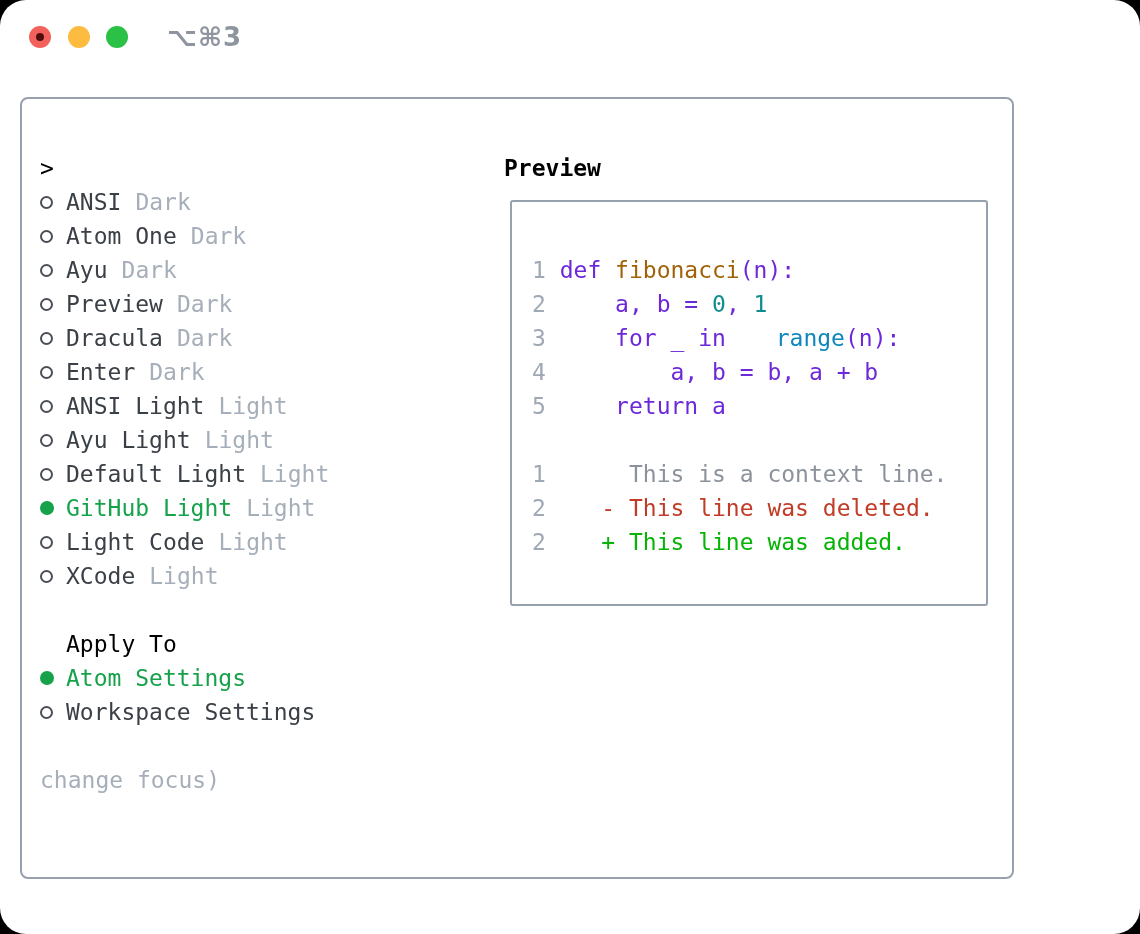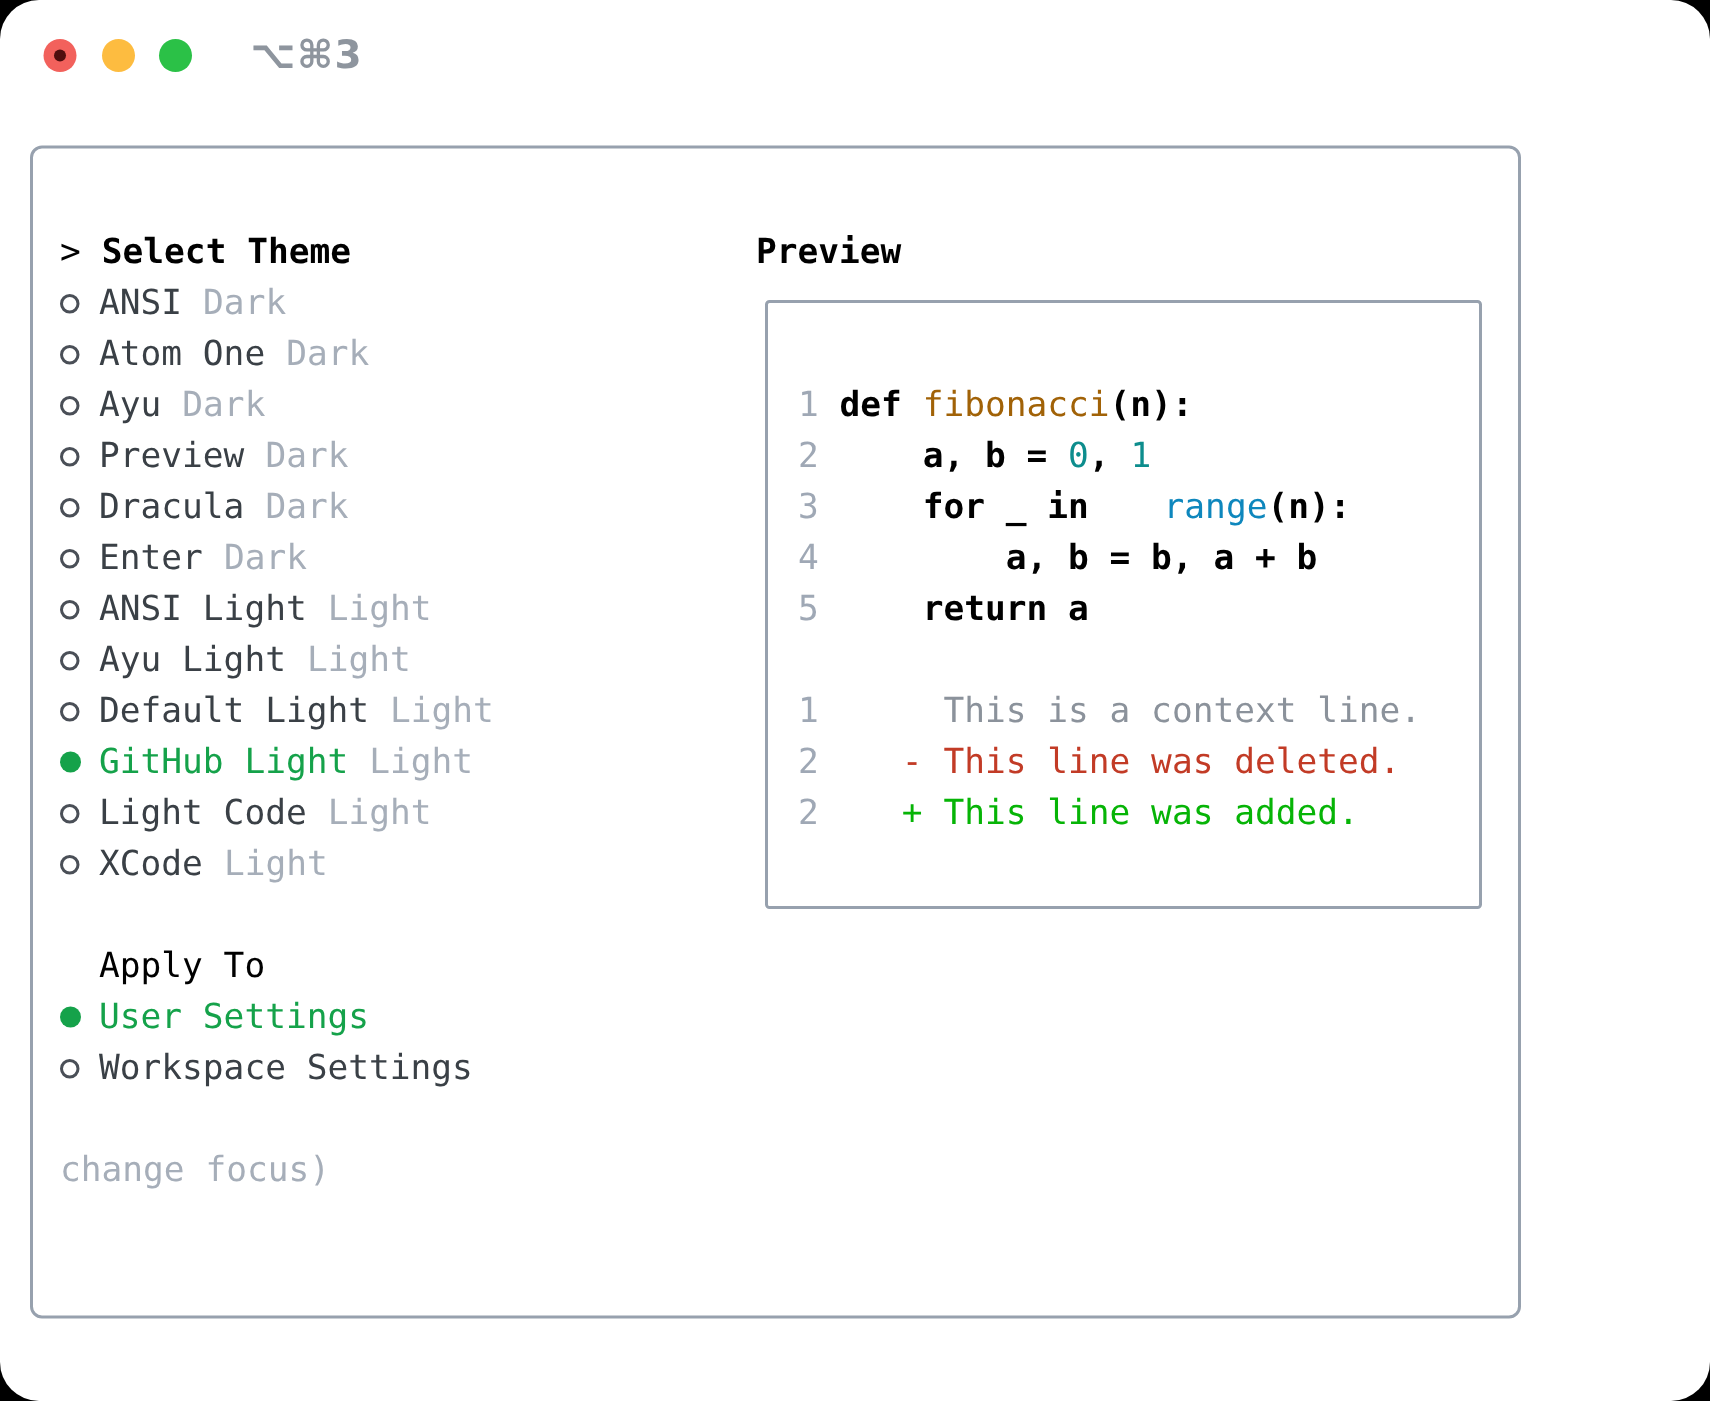--- a/index.html
+++ b/index.html
@@ -38,21 +38,21 @@
   .apply-row.selected .name { color:#15a24a; }
   .hint { color:#a6aeb9; }
   
   .preview-title { position:absolute; left:482px; top:52px; height:34px; line-height:34px;
                    font-size:23px; font-weight:bold; color:#000; }
   .preview-box { position:absolute; left:488px; top:101px; width:478px; height:406px;
                  border:2px solid #97a1ae; border-radius:3px; background:#fff; overflow:hidden; }
   .code { padding:51px 0 0 20px; font-size:23px; line-height:34px; white-space:pre; }
   .code-line { height:34px; }
   .seg-num     { color:#9fa8b5; }
-  .seg-plain   { color:#000000;font-weight:bold; }
+  .seg-plain   { color:#6d28d9; }
   .seg-title   { color:#a16207; }
   .seg-number  { color:#0d8d8d; }
   .seg-builtin { color:#0e87bd;margin-left:36px; }
   .seg-context { color:#8b929b; }
   .seg-deleted { color:#c23b26; }
   .seg-added   { color:#06b406; }
 </style>
 </head>
 <body>
 
@@ -65,40 +65,39 @@
     <div class="tl-dot tl-yellow"></div>
     <div class="tl-dot tl-green"></div>
     <div class="tb-title">⌥⌘3</div>
   </div>
 
   <div class="panel">
 
     <div class="left-col">
       <div class="row header-row">
         <span class="prompt">&gt;</span>
-        <span class="label">Select Theme</span>
       </div>
       <div id="theme-list">
           <div class="row theme-row"><span class="radio"></span><span class="name">ANSI</span><span class="variant">Dark</span></div>
           <div class="row theme-row"><span class="radio"></span><span class="name">Atom One</span><span class="variant">Dark</span></div>
           <div class="row theme-row"><span class="radio"></span><span class="name">Ayu</span><span class="variant">Dark</span></div>
           <div class="row theme-row"><span class="radio"></span><span class="name">Preview</span><span class="variant">Dark</span></div>
           <div class="row theme-row"><span class="radio"></span><span class="name">Dracula</span><span class="variant">Dark</span></div>
           <div class="row theme-row"><span class="radio"></span><span class="name">Enter</span><span class="variant">Dark</span></div>
           <div class="row theme-row"><span class="radio"></span><span class="name">ANSI Light</span><span class="variant">Light</span></div>
           <div class="row theme-row"><span class="radio"></span><span class="name">Ayu Light</span><span class="variant">Light</span></div>
           <div class="row theme-row"><span class="radio"></span><span class="name">Default Light</span><span class="variant">Light</span></div>
           <div class="row theme-row selected"><span class="radio selected"></span><span class="name">GitHub Light</span><span class="variant">Light</span></div>
           <div class="row theme-row"><span class="radio"></span><span class="name">Light Code</span><span class="variant">Light</span></div>
           <div class="row theme-row"><span class="radio"></span><span class="name">XCode</span><span class="variant">Light</span></div>
         </div>
       <div class="blank"></div>
       <div class="row apply-header">Apply To</div>
       <div id="apply-list">
-          <div class="row apply-row selected"><span class="radio selected"></span><span class="name">User Settings</span></div>
+          <div class="row apply-row selected"><span class="radio selected"></span><span class="name">Atom Settings</span></div>
           <div class="row apply-row"><span class="radio"></span><span class="name">Workspace Settings</span></div>
         </div>
       <div class="blank"></div>
       <div class="hint">
         <div class="row">change focus)</div>
       </div>
     </div>
 
     <div class="preview-title">Preview</div>
 

